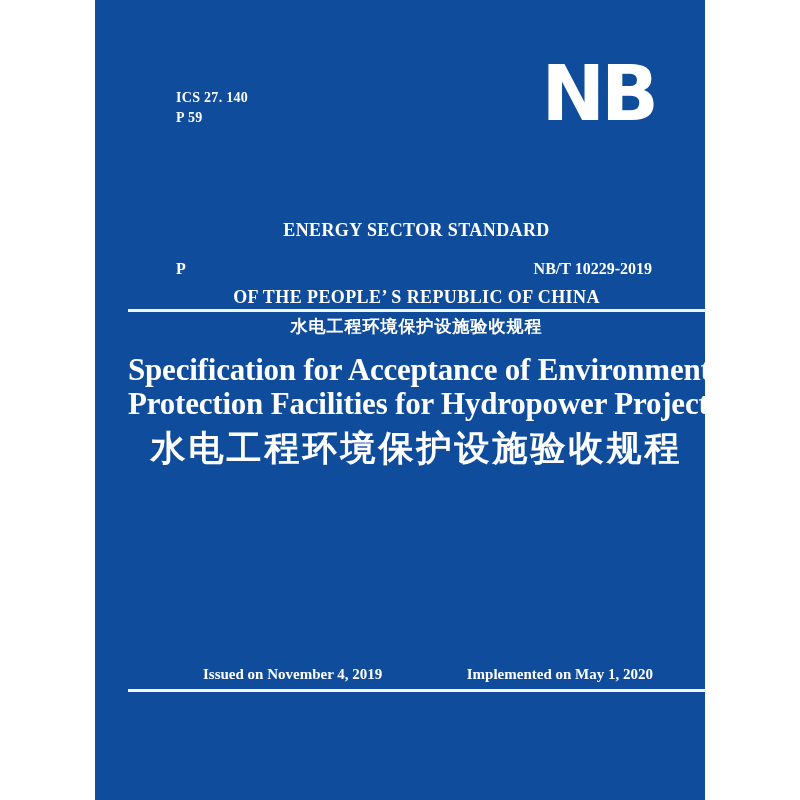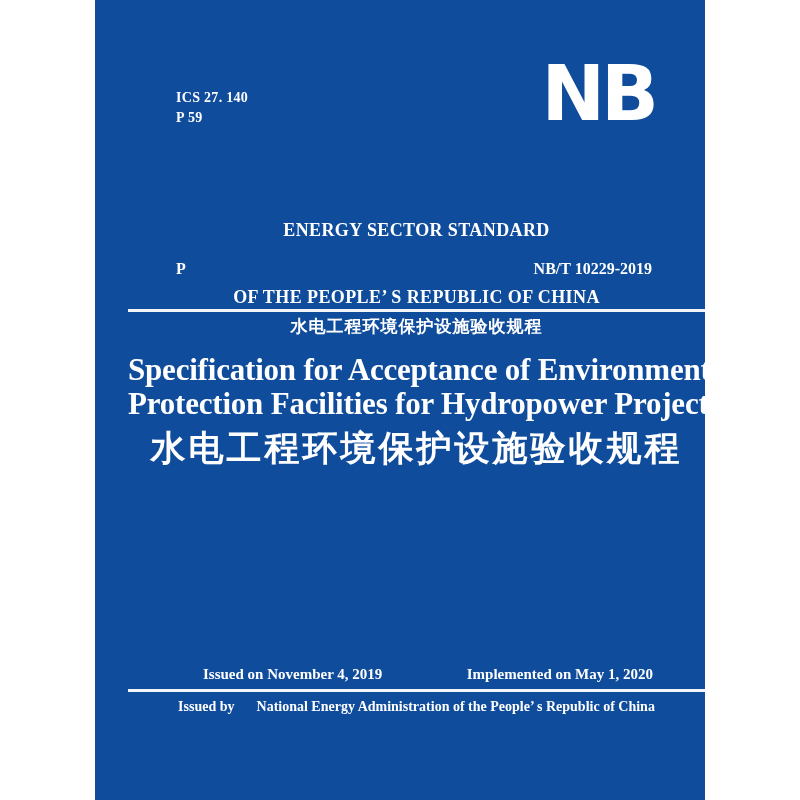--- a/index.html
+++ b/index.html
@@ -100,18 +100,15 @@
       <div class="zh">水电工程环境保护设施验收规程</div>
     </div>
 
     <div class="row dates-row">
       <span class="left">Issued on November 4, 2019</span>
       <span class="right">Implemented on May 1, 2020</span>
     </div>
 
     <div class="rule rule-2"></div>
 
-    <div class="row issuer-row">
-      <span>Issued by</span><span class="gap"></span><span>National Energy Administration of the People’ s Republic of China</span>
-    </div>
 
   </div>
 </div>
 
 </body></html>

